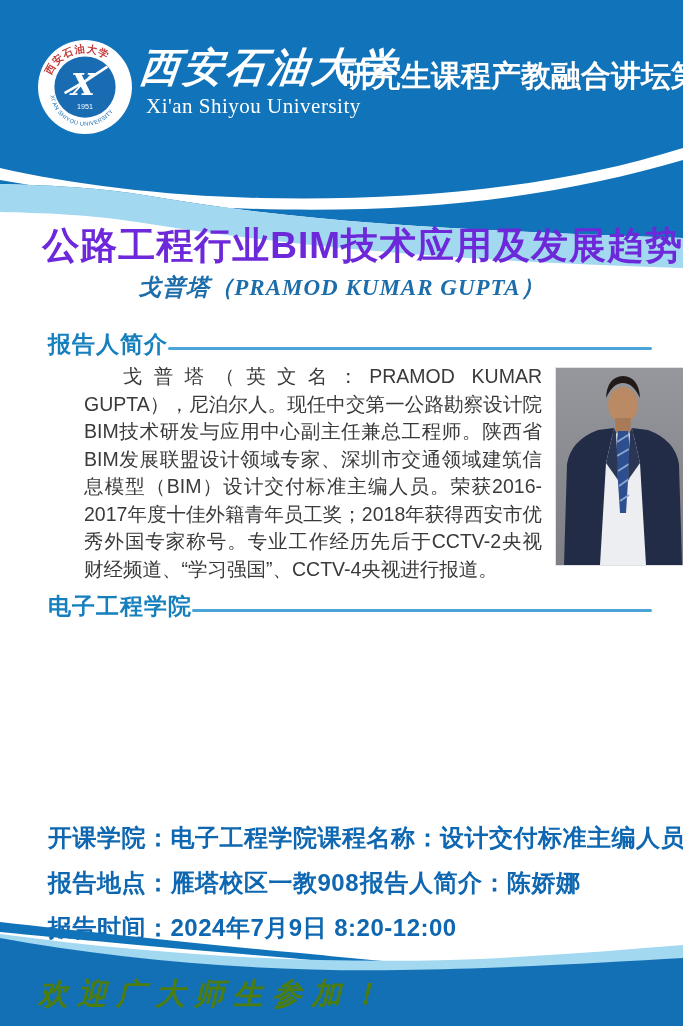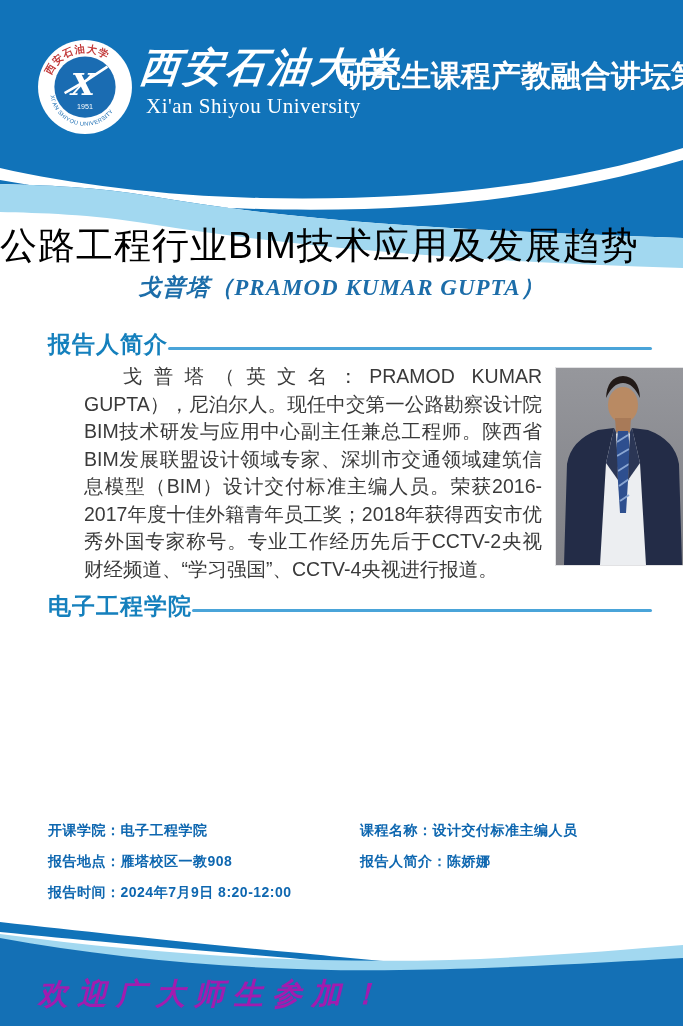--- a/index.html
+++ b/index.html
@@ -21,22 +21,22 @@
     position:absolute; left:146px; top:94px; color:#ffffff;
     font-family:"Liberation Serif", serif; font-size:21px; letter-spacing:0.5px;
   }
   .forum-title {
     position:absolute; left:341px; top:56px; width:335px;
     color:#ffffff; font-weight:bold; font-size:30px; letter-spacing:0px;
     white-space:nowrap; text-shadow:0 1px 0 rgba(0,0,0,0.08);
   }
   
   .main-title {
-    position:absolute; top:221px; left:0; width:100%; text-align:left;
-    color:#000000; font-weight:normal; font-size:37px; letter-spacing:1px;
+    position:absolute; top:221px; left:0; width:100%; text-align:right;
+    color:#6d28d9; font-weight:bold; font-size:37px; letter-spacing:1px;
   }
   .speaker-line {
     position:absolute; top:272px; left:0; width:100%; text-align:center;
     color:#1c6da9; font-weight:bold; font-size:23px;
     font-family:"Liberation Serif", serif; letter-spacing:1px;font-style:italic;
   }
   
   .sec-head {
     position:absolute; left:48px; color:#1580bd; font-weight:bold;
     font-size:23px; letter-spacing:1px; white-space:nowrap;
@@ -54,28 +54,28 @@
   .bio-text { top:363px; }
   .content-text { top:623px; }
   .photo {
     float:right; width:134px; height:197px; margin:5px 0 6px 14px;
     outline:1px solid #e2e2e4; background:#8f9094;
   }
   
   .info { position:absolute; left:48px; top:822px; width:610px; }
   .info-row { display:flex; margin-bottom:13px; }
   .info-item {
-    color:#0e67b0; font-weight:bold; font-size:14px; white-space:nowrap;
+    color:#0e67b0; font-weight:bold; font-size:24px; white-space:nowrap;
     letter-spacing:0.5px;
   }
   .info-col-1 { width:312px; }
   
   .footer-wave { position:absolute; left:0; top:918px; }
   .welcome {
-    position:absolute; left:38px; top:974px; color:#a21caf;
+    position:absolute; left:38px; top:974px; color:#4d7c0f;
     font-family:Liberation Mono, monospace; font-style:italic; font-weight:bold;
     font-size:30px; letter-spacing:9px; white-space:nowrap;
   }
 </style>
 </head>
 <body>
 
 <div class="poster">
 
   <svg class="header-wave" width="683" height="280" viewBox="0 0 683 280" aria-hidden="true">

